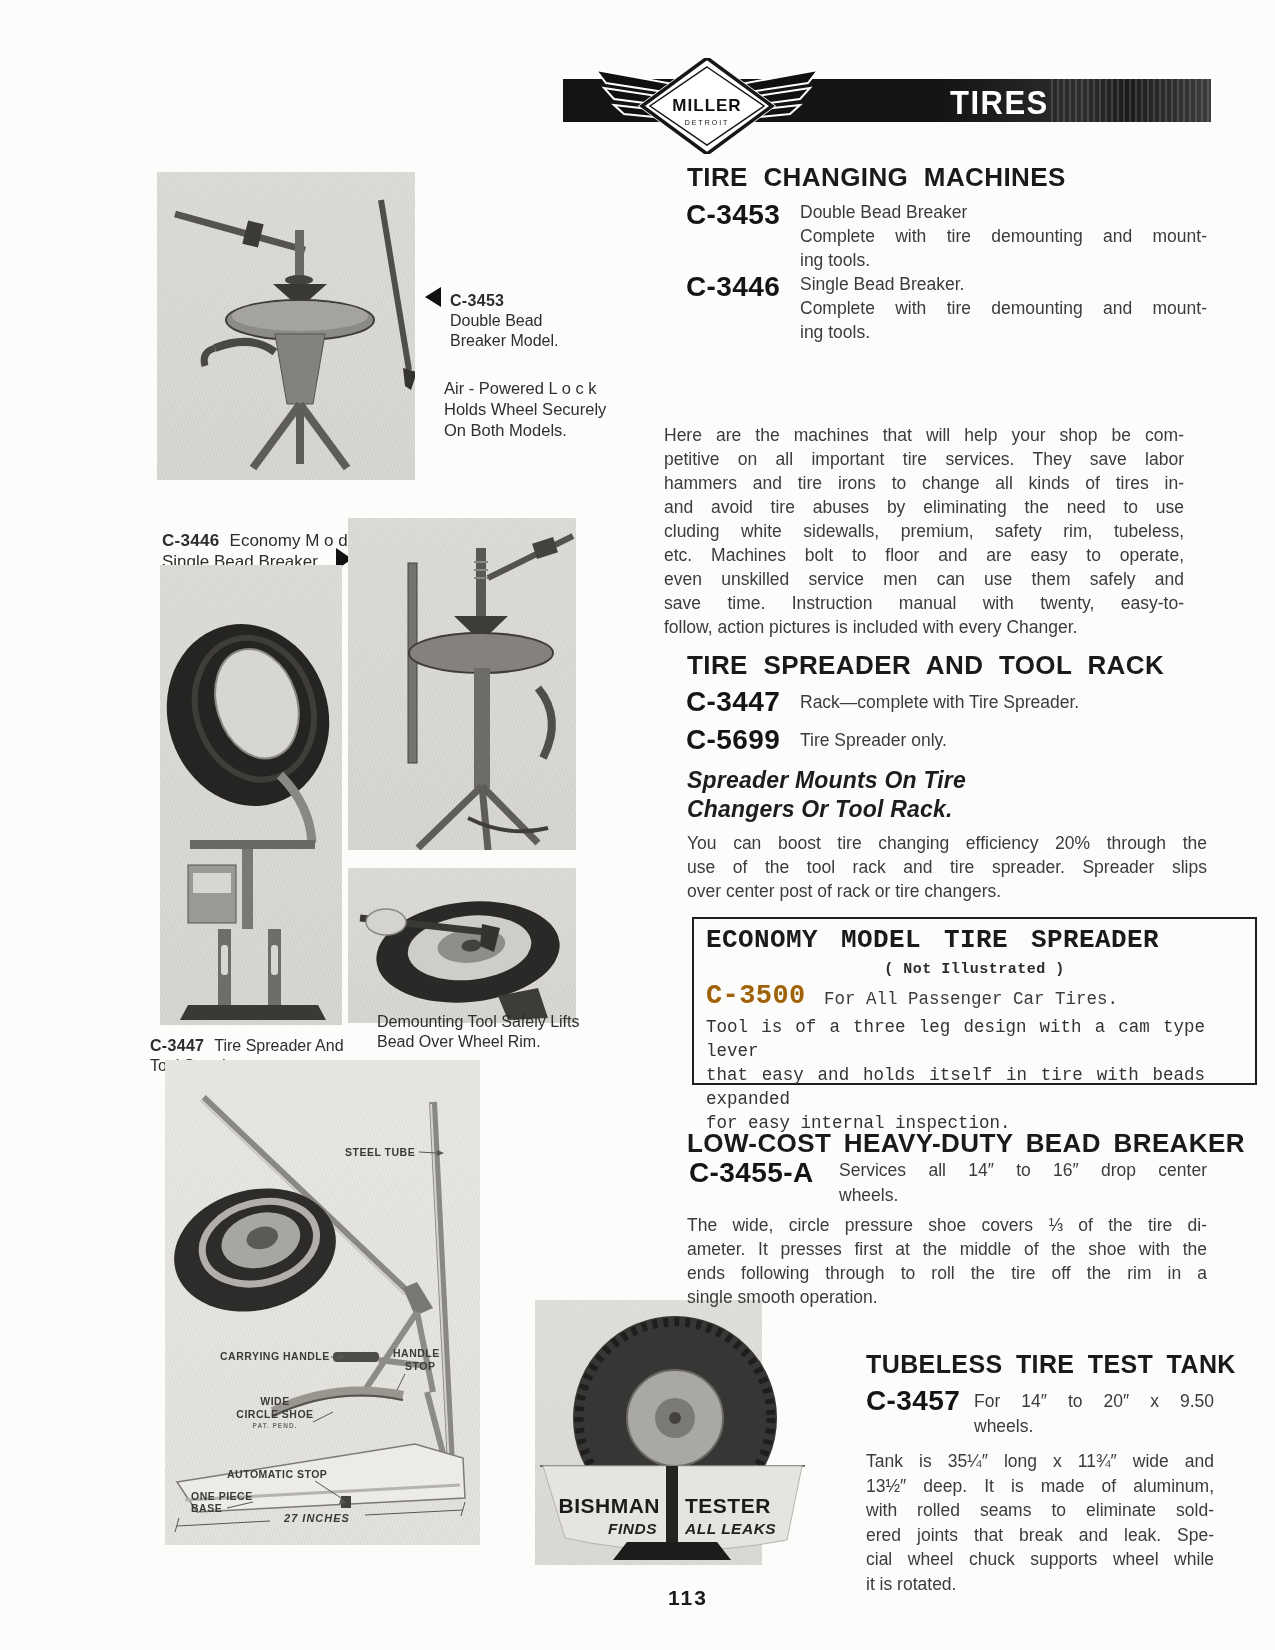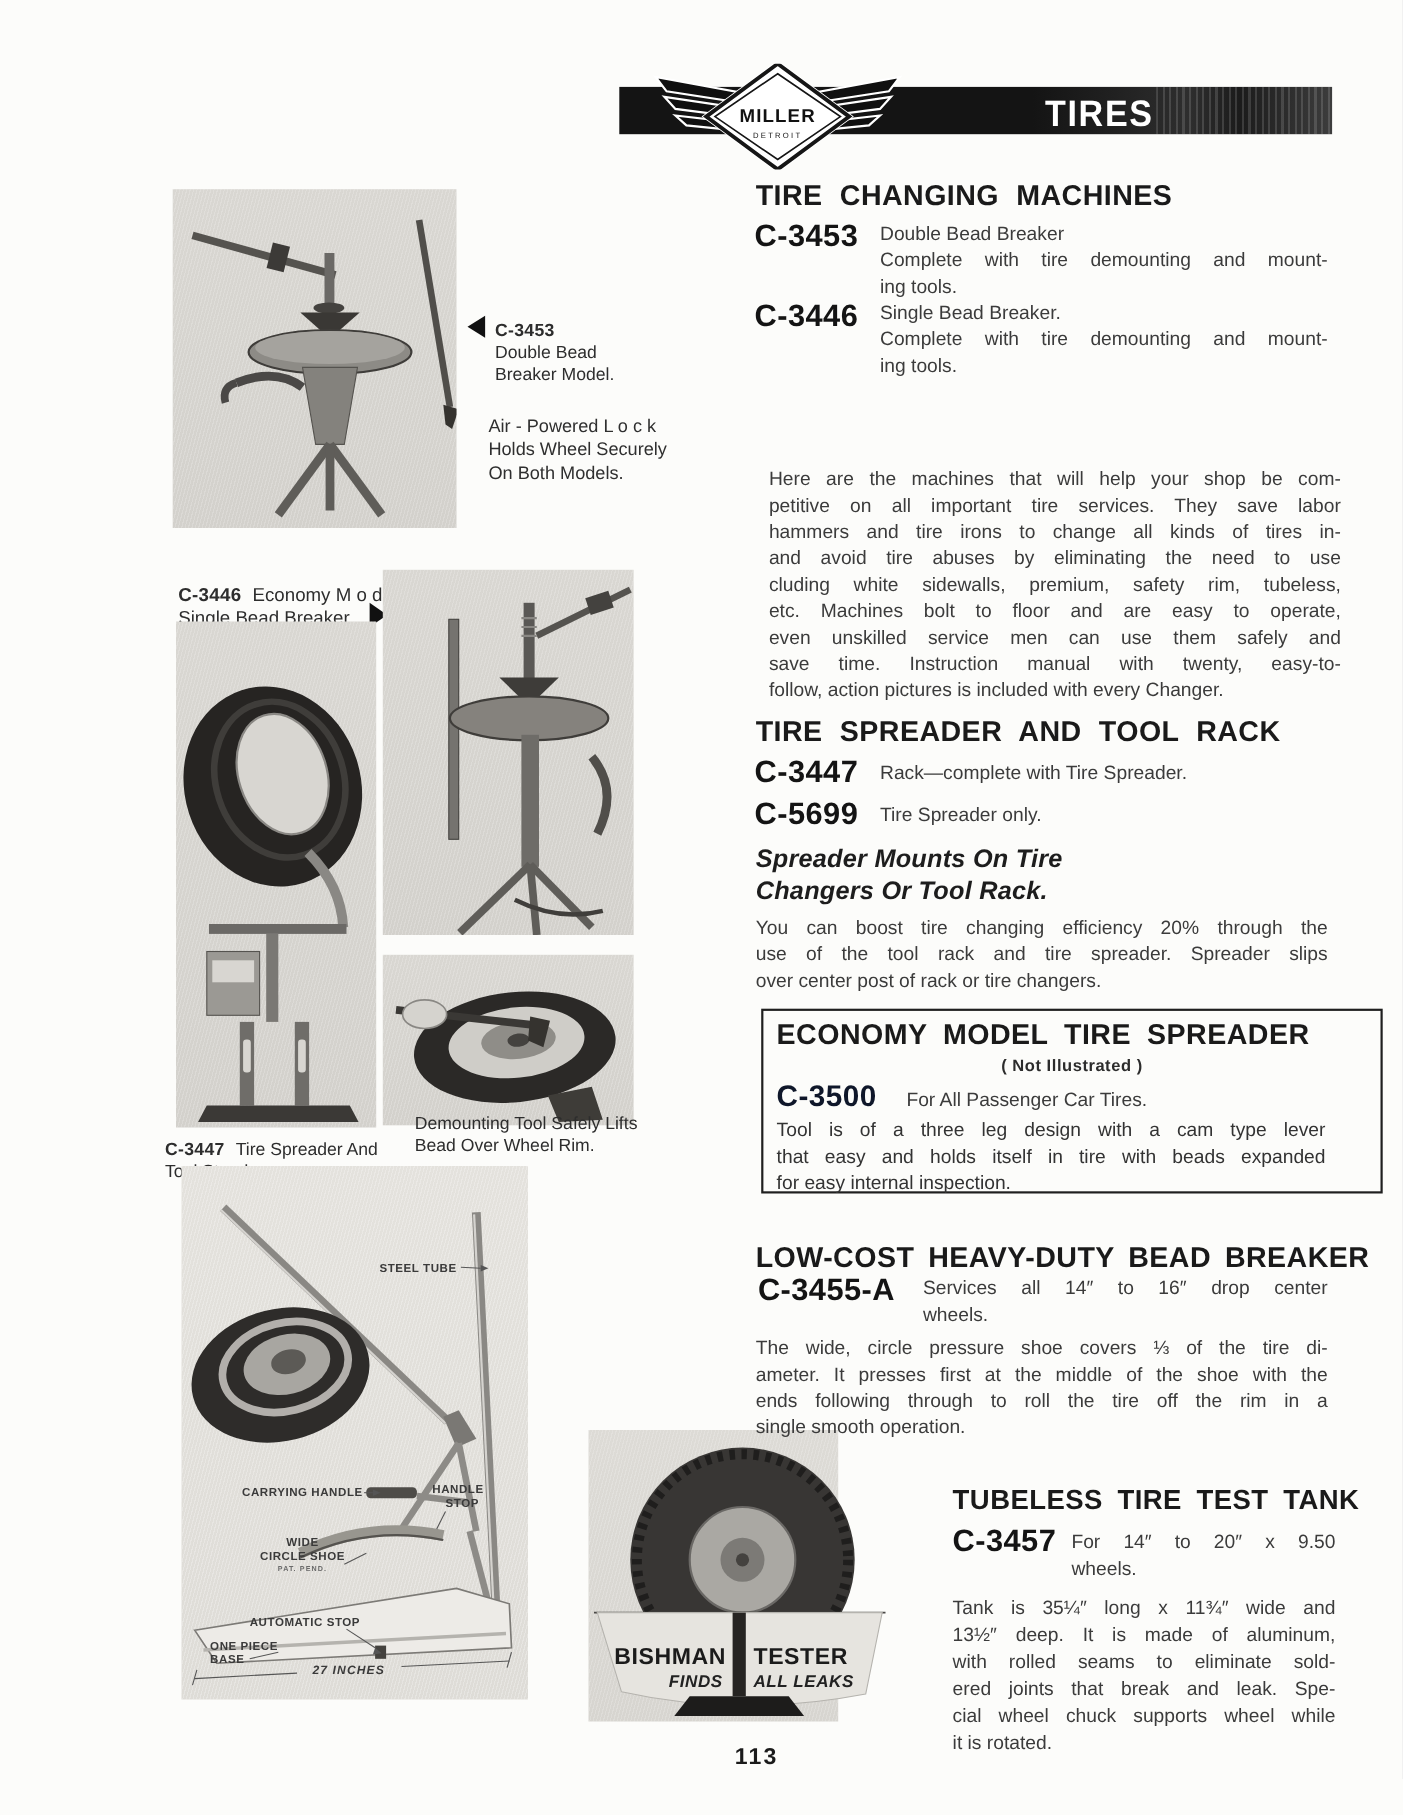--- a/index.html
+++ b/index.html
@@ -12,26 +12,26 @@
           background:linear-gradient(90deg,#141414 0%,#141414 58%,#1f1f1f 68%,#2e2e2e 80%,#1b1b1b 87%,#3d3d3d 100%);}
   .banner-stripes{position:absolute;right:0;top:0;width:160px;height:100%;
           background:repeating-linear-gradient(90deg,rgba(255,255,255,.20) 0 2px,rgba(255,255,255,0) 2px 6px);opacity:.7;}
   .banner-title{position:absolute;left:950px;top:84px;font-size:31px;font-weight:bold;color:#fff;
           letter-spacing:1.5px;transform:scaleY(1.08);transform-origin:top left;}
   .logo{position:absolute;left:592px;top:58px;width:230px;height:96px;}
 
   
   .heading{font-weight:bold;font-size:26px;color:#1a1a1a;letter-spacing:.4px;word-spacing:8px;white-space:nowrap;}
   .model{font-weight:bold;font-size:28px;color:#141414;letter-spacing:.4px;white-space:nowrap;}
-  .model-sm{font-weight:bold;font-size:27px;color:#0f172a;letter-spacing:.4px;white-space:nowrap;}
+  .model-sm{font-weight:bold;font-size:27px;color:#a16207;letter-spacing:.4px;white-space:nowrap;}
   .body{font-size:17.5px;line-height:24px;color:#3b3b3b;}
   .body div{min-height:24px;}
   .jline{text-align:justify;text-align-last:justify;}
   .subhead{font-weight:bold;font-style:italic;font-size:23px;line-height:29px;color:#1d1d1d;letter-spacing:.2px;white-space:nowrap;}
-  .ebox{position:absolute;left:692px;top:917px;width:565px;height:168px;border:2.5px solid #1f1f1f;box-sizing:border-box;background:#fcfcfa;}
+  .ebox{position:absolute;left:692px;top:917px;width:565px;height:168px;border:2.5px solid #1f1f1f;box-sizing:border-box;background:#fcfcfa;font-family:Liberation Mono, monospace;}
 
   
   .photo{position:absolute;
          background:repeating-linear-gradient(105deg,rgba(255,255,255,.18) 0 1px,rgba(0,0,0,0) 1px 3px),
                     linear-gradient(#d9d7d2,#d3d1cc);}
   .drawing{position:absolute;
          background:repeating-linear-gradient(105deg,rgba(255,255,255,.25) 0 1px,rgba(0,0,0,0) 1px 3px),
                     linear-gradient(#e4e2dd,#dedcd7);}
   .cap{font-size:16px;line-height:20px;color:#2d2d2d;}
   .cap b{letter-spacing:.3px;}
@@ -264,21 +264,21 @@
   </div>
 
   <div class="abs model" style="left:686px;top:271px">C-3446</div>
   <div class="abs body" style="left:800px;top:272px;width:407px">
     <div>Single Bead Breaker.</div>
     <div class="jline">Complete with tire demounting and mount-</div>
     <div>ing tools.</div>
   </div>
 
 
-  <div class="abs body" style="left:699px;top:423px;width:520px">
+  <div class="abs body" style="left:664px;top:423px;width:520px">
     <div class="jline">Here are the machines that will help your shop be com-</div>
     <div class="jline">petitive on all important tire services.  They save labor</div>
     <div class="jline">hammers and tire irons to change all kinds of tires in-</div>
     <div class="jline">and avoid tire abuses by eliminating the need to use</div>
     <div class="jline">cluding white sidewalls, premium, safety rim, tubeless,</div>
     <div class="jline">etc.  Machines bolt to floor and are easy to operate,</div>
     <div class="jline">even unskilled service men can use them safely and</div>
     <div class="jline">save time.  Instruction manual with twenty, easy-to-</div>
     <div>follow, action pictures is included with every Changer.</div>
   </div>

